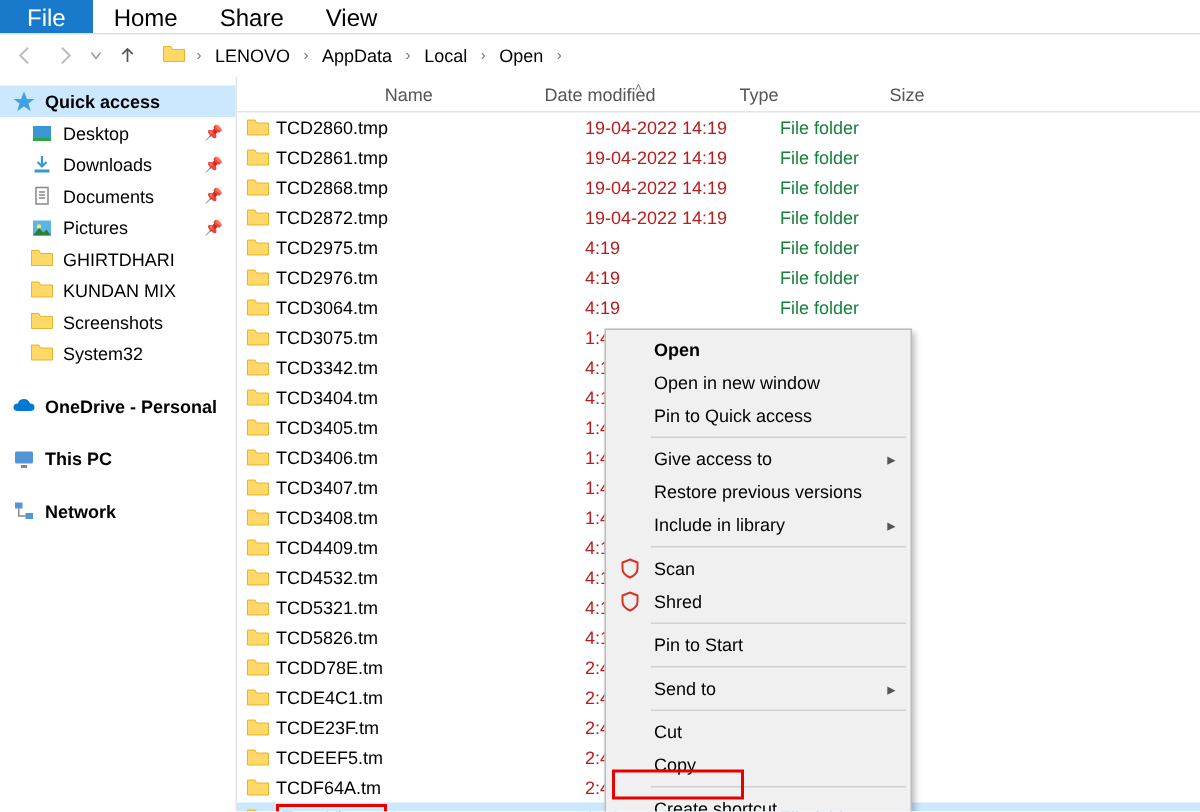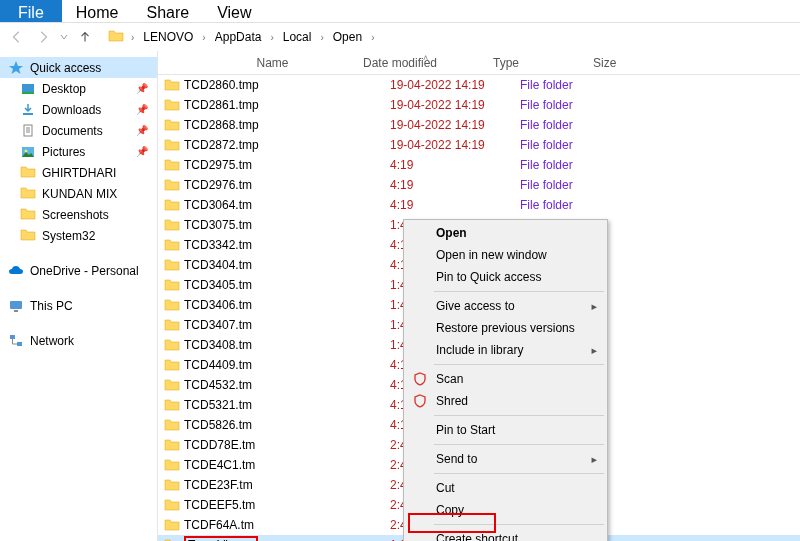--- a/index.html
+++ b/index.html
@@ -14,40 +14,40 @@
   .nav-btn.enabled { color: #555; }
   .breadcrumb { display: flex; align-items: center; gap: 4px; margin-left: 8px; height: 22px; }
   .bc-icon { width: 16px; height: 16px; display: flex; }
   .bc-seg { padding: 0 2px; }
   .bc-chev { color: #777; font-size: 10px; padding: 0 3px; }
   
   .main { display: flex; height: calc(541px - 51px); }
   .sidebar { width: 158px; border-right: 1px solid #e5e5e5; padding-top: 6px; }
   .sb-group { margin-bottom: 14px; }
   .sb-item { display: flex; align-items: center; height: 21px; padding-left: 20px; gap: 6px; position: relative; }
-  .sb-item.header { font-weight: normal; padding-left: 8px; }
+  .sb-item.header { font-weight: bold; padding-left: 8px; }
   .sb-item.header.qa { background: #cce8ff; }
   .sb-item .pin { position: absolute; right: 8px; color: #555; font-size: 10px; }
   .sb-ico { width: 16px; height: 16px; display: flex; align-items: center; justify-content: center; }
   
   .content { flex: 1; position: relative; overflow: hidden; }
   .col-headers { display: flex; height: 24px; align-items: center; border-bottom: 1px solid #e5e5e5; color: #555; }
   .col-headers > div:first-child { padding-left: 24px; }
   .col-name { width: 205px; text-align: center; }
   .col-date { width: 130px; }
   .col-type { width: 100px; }
   .col-size { width: 80px; }
   .sort-ind { position: absolute; left: 265px; top: 2px; font-size: 9px; color: #888; }
   
   .rows { position: relative; }
   .row { display: flex; height: 20px; align-items: center; padding-left: 6px; }
   .row.selected { background: #cce8ff; }
   .row .fname { width: 226px; display: flex; align-items: center; gap: 4px; }
   .row .fdate { width: 130px; color: #b91c1c; }
-  .row .ftype { width: 100px; color: #6d28d9; }
+  .row .ftype { width: 100px; color: #15803d; }
   .folder-ico { width: 16px; height: 14px; }
   .txt-box { display: inline-block; }
   .red-box { border: 2px solid #e80000; padding: 0 2px; }
   
   .ctx-menu { position: absolute; left: 245px; top: 168px; width: 205px; background: #f0f0f0; border: 1px solid #bcbcbc; box-shadow: 2px 2px 4px rgba(0,0,0,0.25); padding: 2px; }
   .ctx-item { height: 22px; display: flex; align-items: center; padding-left: 30px; position: relative; font-size: 12px; }
   .ctx-sep { height: 1px; background: #d0d0d0; margin: 3px 1px 3px 28px; }
   .ctx-arrow { position: absolute; right: 8px; font-size: 11px; color: #555; }
   .ctx-ico { position: absolute; left: 6px; width: 16px; height: 16px; display: flex; align-items: center; justify-content: center; }
   .ctx-red { position: absolute; border: 2px solid #e80000; pointer-events: none; }

